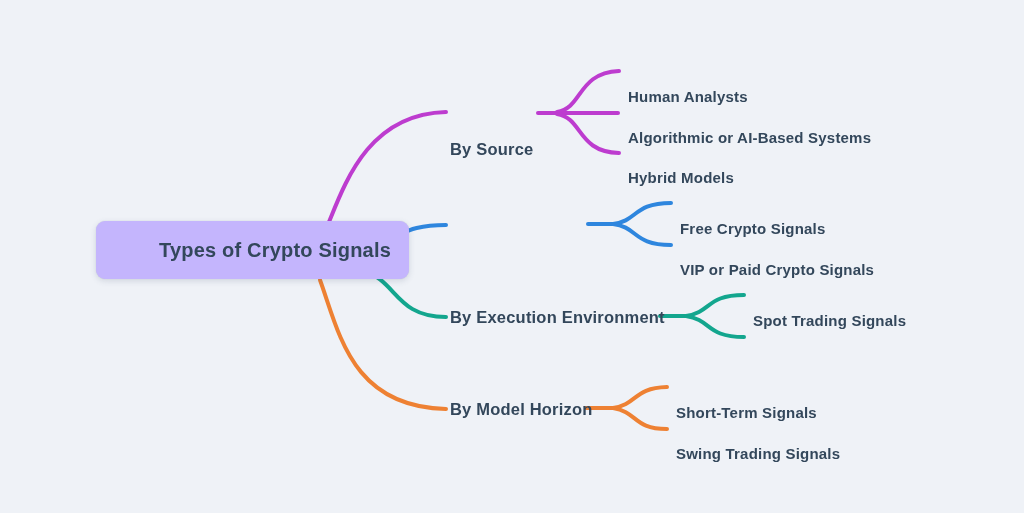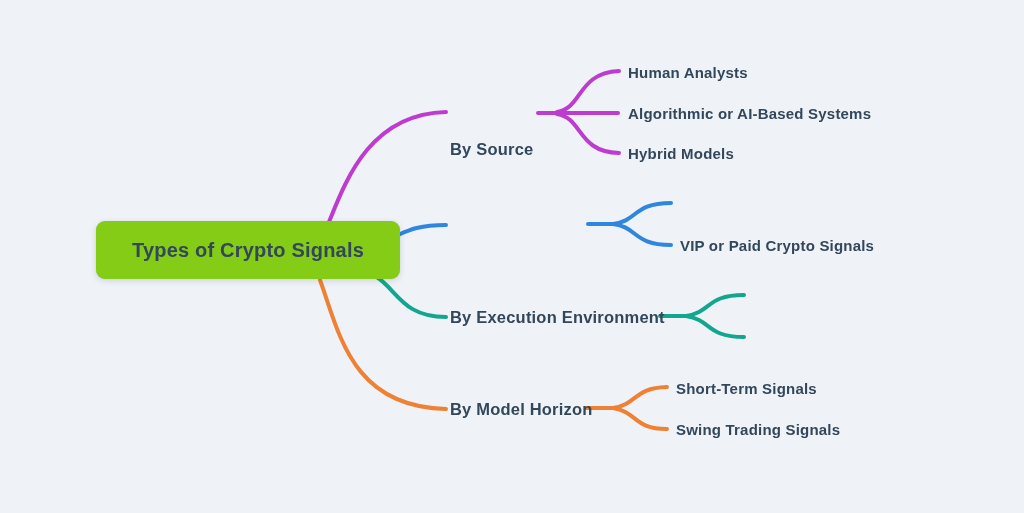--- a/index.html
+++ b/index.html
@@ -18,51 +18,53 @@
     position: absolute;
     left: 0;
     top: 0;
     width: 1024px;
     height: 513px;
   }
   .root-node {
     position: absolute;
     left: 96px;
     top: 221px;
-    width: 304px;
+    width: 268px;
     height: 58px;
-    background: #84cc16;
+    background: #c4b5fd;
     border-radius: 9px;
     box-shadow: 0 2px 6px rgba(50, 70, 100, 0.16), 0 0 1px rgba(50, 70, 100, 0.18);
     display: flex;
     align-items: center;
     justify-content: center;
     font-size: 20px;
     font-weight: 600;
     color: #33475b;
     letter-spacing: 0.2px;
     white-space: nowrap;
+    padding-left: 45px;
   }
   .branch-label {
     position: absolute;
     transform: translateY(-50%);
     font-size: 16.5px;
     font-weight: 600;
     color: #33475b;
     letter-spacing: 0.2px;
     white-space: nowrap;
   }
   .child-label {
     position: absolute;
     transform: translateY(-50%);
     font-size: 15px;
     font-weight: 600;
     color: #33475b;
     letter-spacing: 0.2px;
     white-space: nowrap;
+    margin-top: 24px;
   }
 </style>
 </head>
 <body>
 
 <div class="canvas">
 
   <svg class="links" viewBox="0 0 1024 513">
 
     <g fill="none" stroke-width="4" stroke-linecap="round" stroke="#bd3ccf">
@@ -97,19 +99,21 @@
   <div class="root-node">Types of Crypto Signals</div>
 
   <div class="branch-label" style="left:450px; top:113px;margin-top:36px;">By Source</div>
   <div class="branch-label" style="left:450px; top:317px;">By Execution Environment</div>
   <div class="branch-label" style="left:450px; top:409px;">By Model Horizon</div>
 
   <div class="child-label" style="left:628px; top:72px;">Human Analysts</div>
   <div class="child-label" style="left:628px; top:113px;">Algorithmic or AI-Based Systems</div>
   <div class="child-label" style="left:628px; top:153px;">Hybrid Models</div>
 
+  <div class="child-label" style="left:680px; top:204px;">Free Crypto Signals</div>
   <div class="child-label" style="left:680px; top:245px;">VIP or Paid Crypto Signals</div>
 
+  <div class="child-label" style="left:753px; top:296px;">Spot Trading Signals</div>
 
   <div class="child-label" style="left:676px; top:388px;text-align:right;">Short-Term Signals</div>
   <div class="child-label" style="left:676px; top:429px;">Swing Trading Signals</div>
 
 </div>
 
 </body></html>

